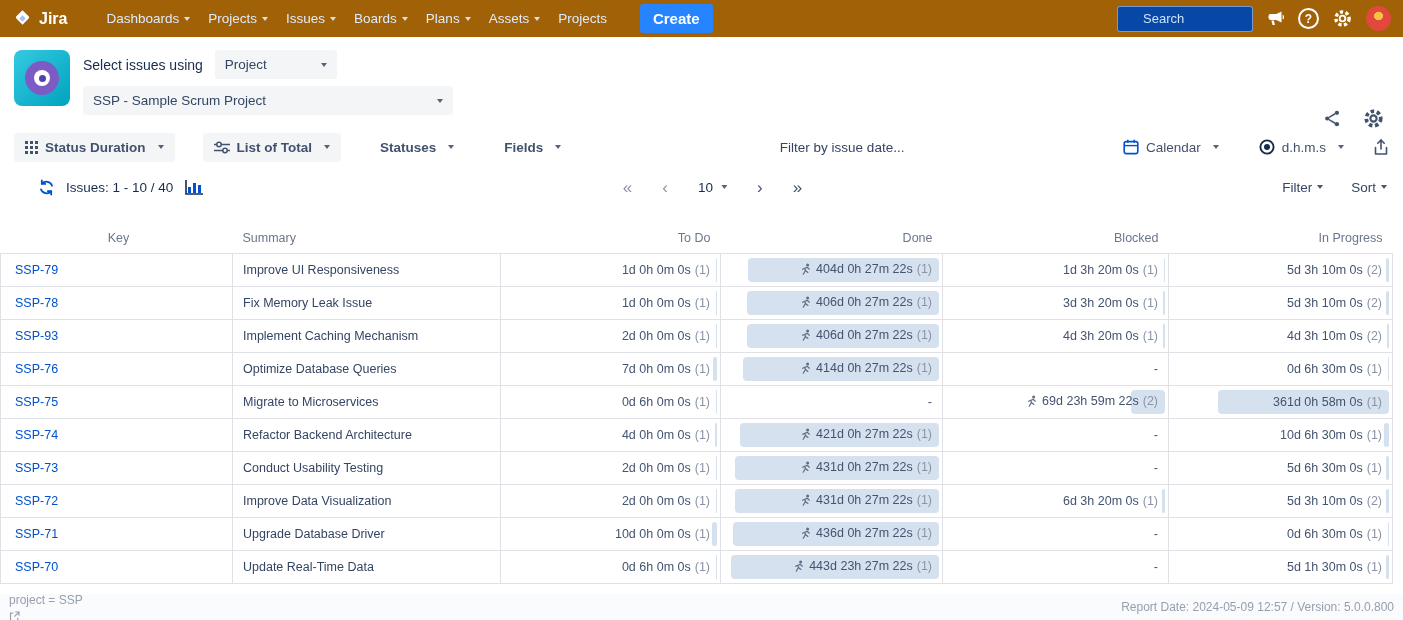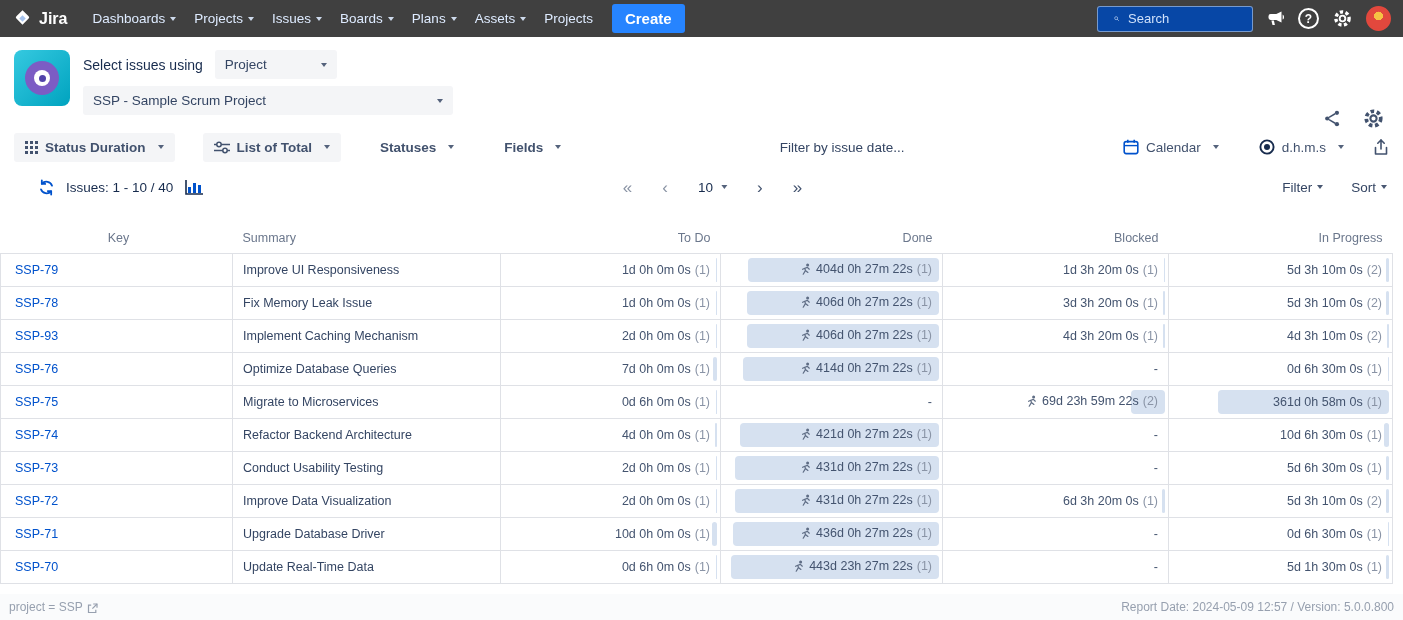--- a/index.html
+++ b/index.html
@@ -2,28 +2,28 @@
 <html><head>
 <meta charset="utf-8">
 <style>
   * { box-sizing: border-box; }
   html,body { margin:0; padding:0; }
   body {
     width:1403px; height:620px; overflow:hidden; position:relative;
     font-family:"Liberation Sans", sans-serif; background:#fff; color:#172B4D;
   }
   
-  .topnav { height:37px; background:#404040; display:flex; align-items:center; padding:0 12px; gap:2px; }
+  .topnav { height:37px; background:#a16207; display:flex; align-items:center; padding:0 12px; gap:16px; }
   .brand { display:flex; align-items:center; gap:6px; color:#fff; font-weight:700; font-size:16px; margin-right:14px; }
   .nav-menu { display:flex; align-items:center; }
   .nav-item { display:flex; align-items:center; color:#DEEBFF; font-size:13.5px; font-weight:500; padding:0 9px; height:37px; cursor:pointer; }
   .caret { width:0; height:0; border-left:3.5px solid transparent; border-right:3.5px solid transparent; border-top:4px solid currentColor; display:inline-block; margin-left:5px; opacity:.9; }
   .create-btn { background:#2684FF; color:#fff; font-size:15px; font-weight:600; border:none; border-radius:3px; padding:6px 13px; margin-left:8px; cursor:pointer; }
   .nav-right { margin-left:auto; display:flex; align-items:center; gap:13px; }
-  .search-box { display:flex; align-items:center; gap:7px; background:#0747A6; border:1px solid rgba(255,255,255,.45); border-radius:3px; height:26px; width:156px; padding:0 16px; }
+  .search-box { display:flex; align-items:center; gap:7px; background:#0747A6; border:1px solid rgba(255,255,255,.45); border-radius:3px; height:26px; width:136px; padding:0 16px; }
   .search-box input { background:transparent; border:none; outline:none; color:#fff; font-size:13px; width:110px; font-family:"Liberation Sans",sans-serif; }
   .search-box input::placeholder { color:#CFE1FB; }
   .help-circle { width:21px; height:21px; border-radius:50%; border:2px solid #fff; color:#fff; font-size:12px; font-weight:700; display:flex; align-items:center; justify-content:center; }
   .avatar { width:25px; height:25px; border-radius:50%; background:radial-gradient(circle at 50% 38%, #F6C244 0 26%, #E2483D 27%); border:2px solid #E2483D; }
   .icon-btn { display:flex; align-items:center; justify-content:center; cursor:pointer; background:none; border:none; padding:0; }
   
   .app-header { position:relative; padding:13px 16px 10px 14px; display:flex; gap:13px; height:90px; }
   .app-avatar { width:56px; height:56px; border-radius:8px; background:linear-gradient(135deg,#35C9E0,#00A3BF); display:flex; align-items:center; justify-content:center; }
   .app-avatar .creature { width:34px; height:34px; border-radius:50%; background:#7C5CC4; display:flex; align-items:center; justify-content:center; }
   .app-avatar .eye { width:16px; height:16px; border-radius:50%; background:#fff; display:flex; align-items:center; justify-content:center; }
@@ -65,21 +65,21 @@
   td.col-key { padding-left:14px; }
   td.col-key a { color:#0052CC; text-decoration:none; font-weight:500; }
   td.col-summary { color:#344563; }
   td.col-dur { position:relative; text-align:right; color:#44546F; }
   .bar { position:absolute; right:3px; top:4px; bottom:4px; background:#D6E1F0; border-radius:4px; }
   .dur-wrap { position:relative; display:inline-flex; align-items:center; }
   .runner { margin-right:4px; }
   .count { color:#8A94A6; margin-left:4px; }
   
   .footer { position:absolute; left:0; right:0; bottom:0; height:26px; background:#FAFBFC; display:flex; align-items:center; justify-content:space-between; padding:0 9px; font-size:12px; color:#97A0AF; }
-  .footer-left { display:flex; align-items:flex-end; gap:4px; }
+  .footer-left { display:flex; align-items:flex-start; gap:4px;flex-direction:column; }
 </style>
 </head>
 <body>
 
 <nav class="topnav">
   <div class="brand">
     <svg width="21" height="21" viewBox="0 0 24 24">
       <path fill="#fff" d="M12 2.5 19 9.5a1.8 1.8 0 0 1 0 2.6L12 19 5 12.1a1.8 1.8 0 0 1 0-2.6Z"></path>
       <path fill="#0052CC" opacity=".35" d="M12 8.2 15.7 12 12 15.8 8.3 12Z"></path>
     </svg>

